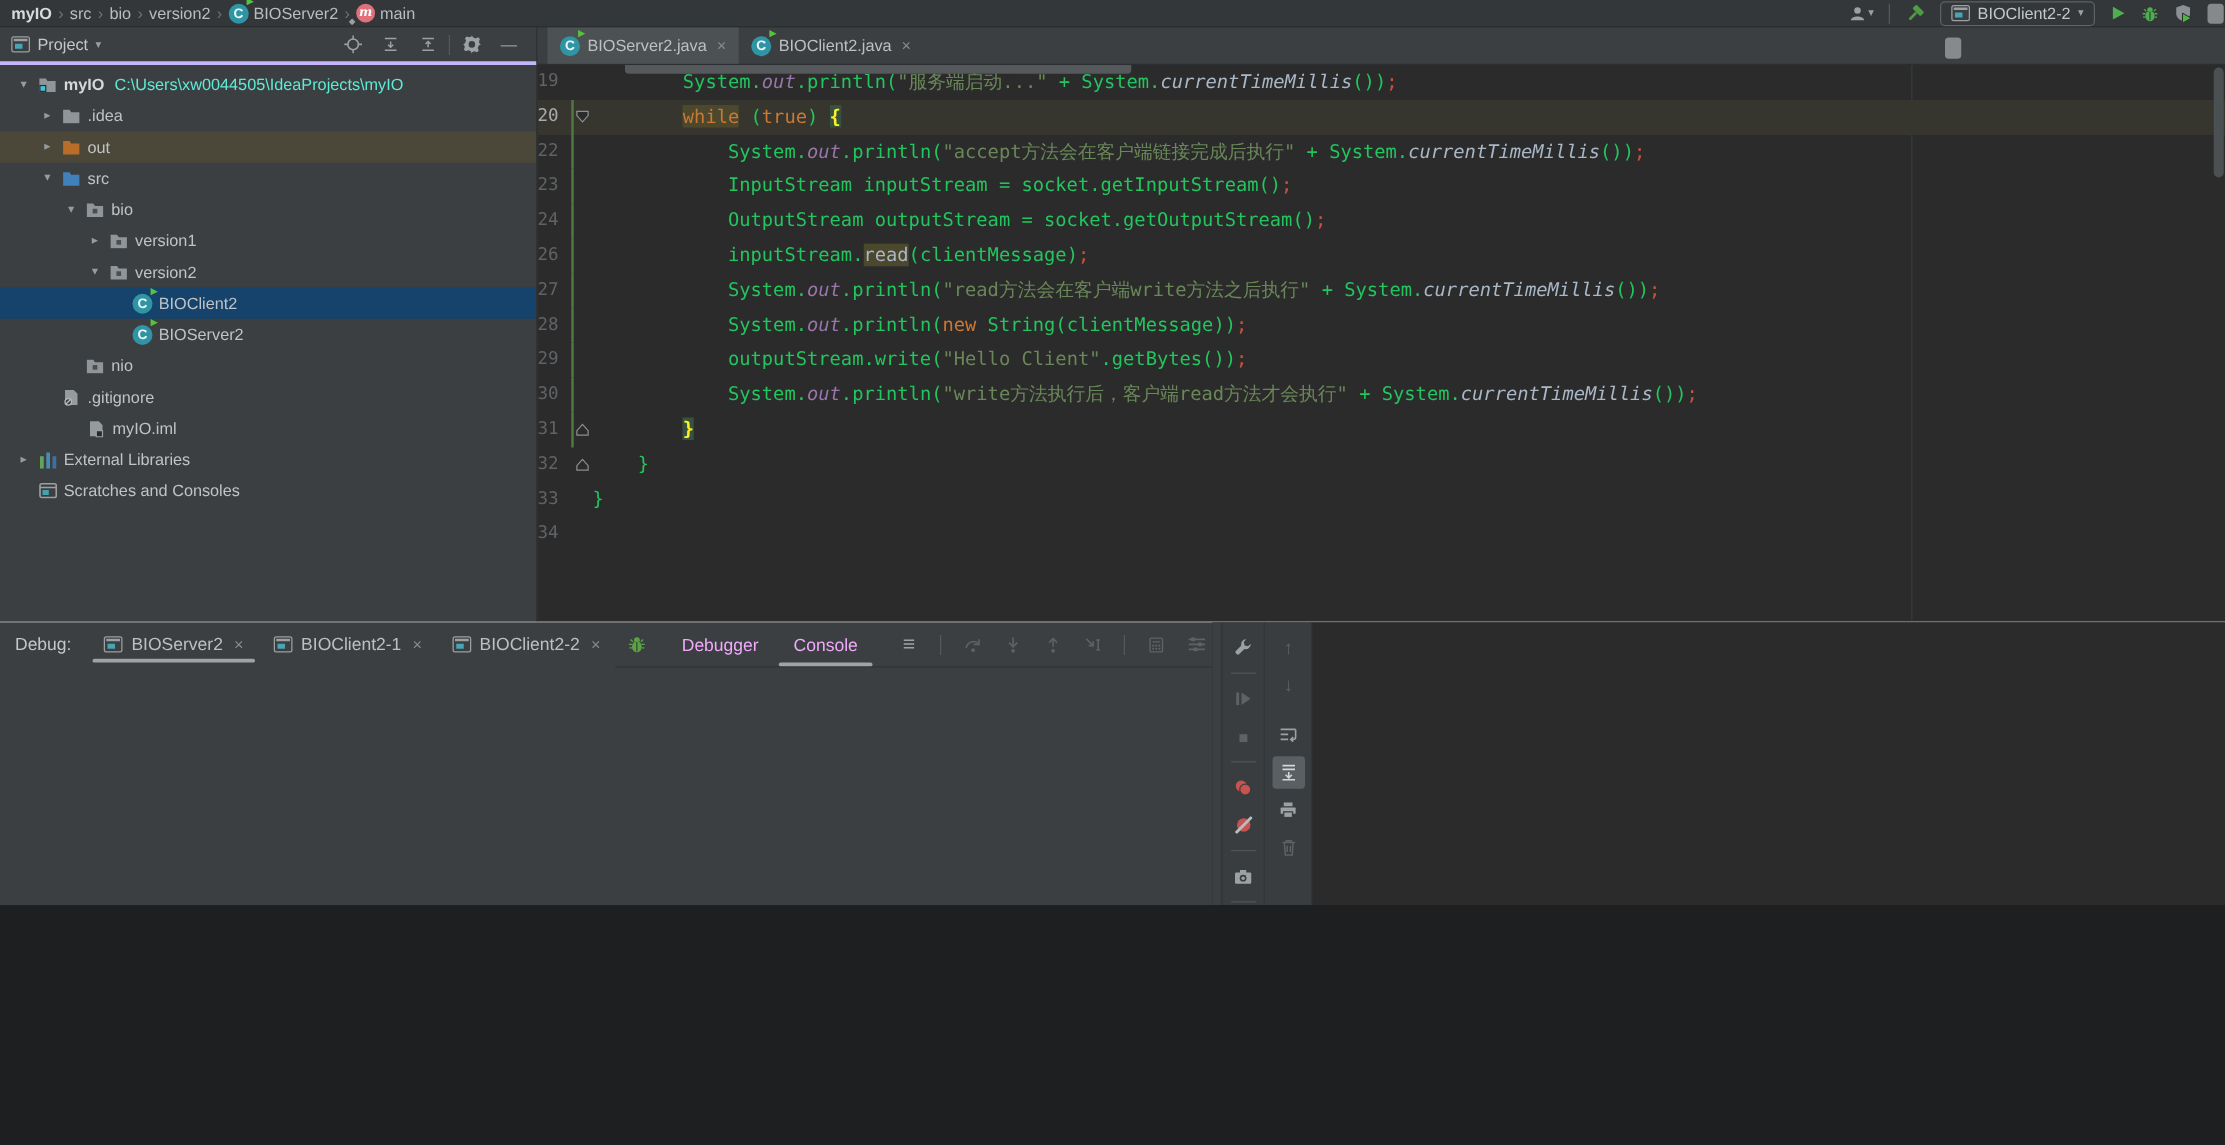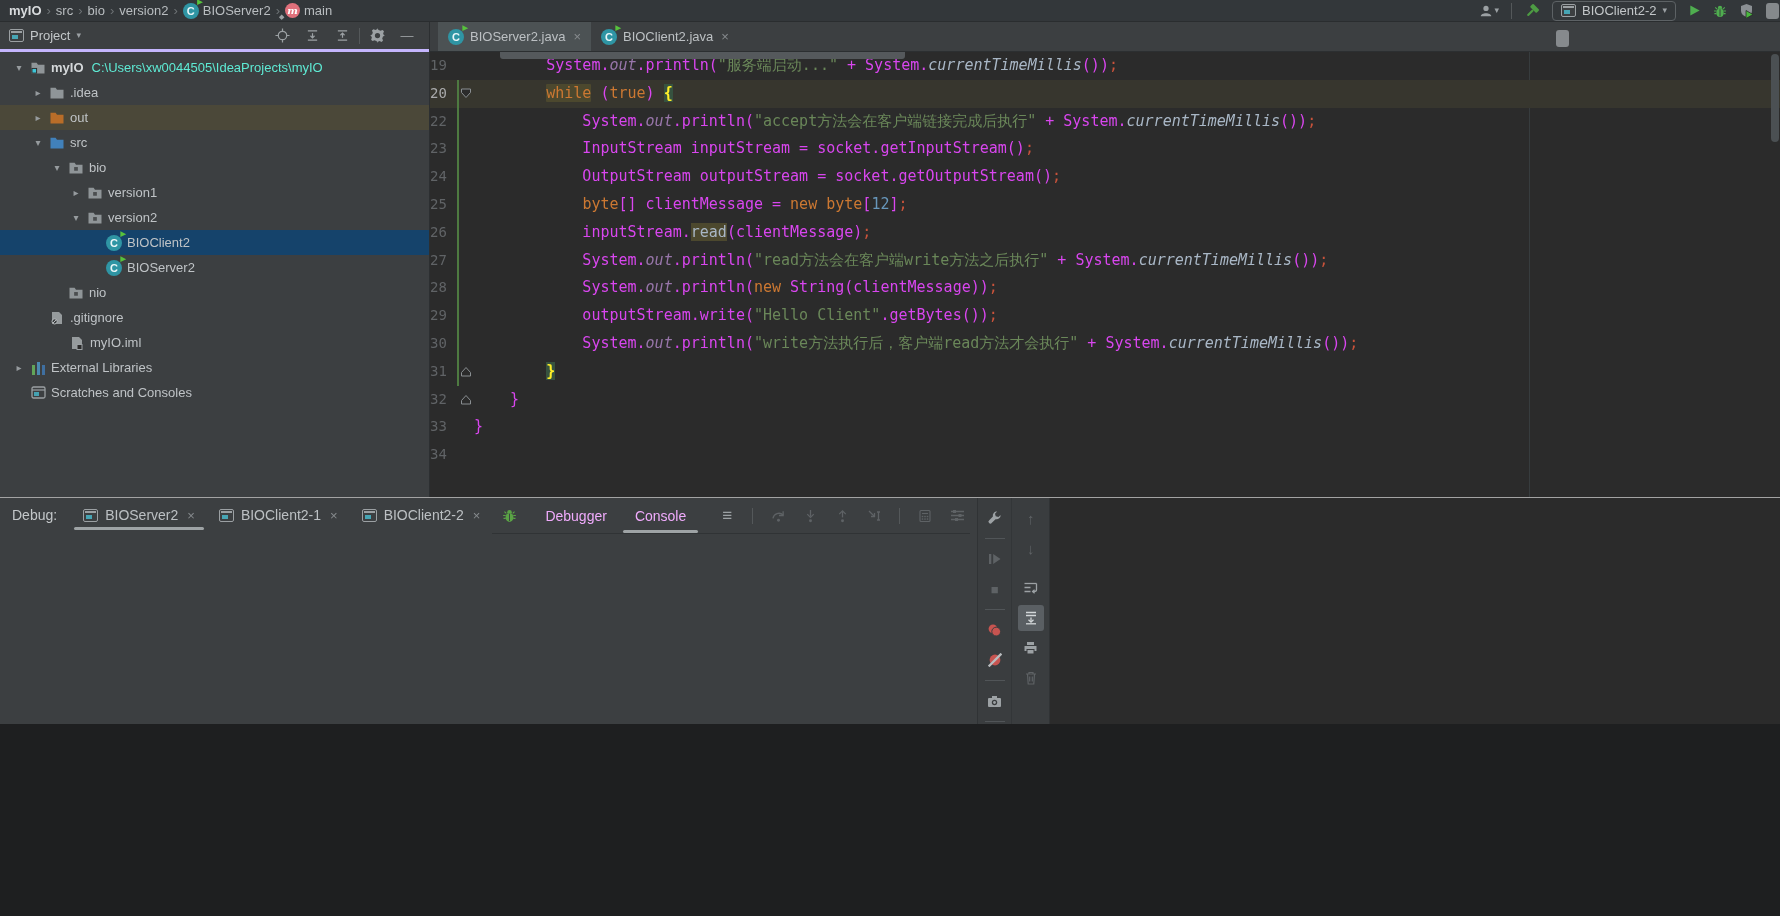--- a/index.html
+++ b/index.html
@@ -54,21 +54,21 @@
   .vthumb{position:absolute;right:1px;top:2px;width:8px;height:88px;background:#4b5053;border-radius:4px}
   .lines{position:absolute;inset:0}
   .cl{display:flex;height:27.8px;line-height:27.8px;position:relative}
   .cl.cur{background:#37362e}
   .gut{width:44px;flex:none;position:relative;color:#606366;font-size:14px}
   .gut .num{display:block;padding-right:22px}
   .cl.cur .gut .num{color:#a9aaab}
   .chbar{position:absolute;left:27px;top:0;bottom:0;width:2px;background:#4e7a41}
   .fold{position:absolute;right:2px;top:8px;line-height:0}
   .codecell{white-space:pre;flex:1;color:#a9b7c6}
-  .t-p{color:#d946ef}.t-k{color:#cc7832}.t-kh{color:#cc7832;background:#4c482e;border-radius:1px}
+  .t-p{color:#22c55e}.t-k{color:#cc7832}.t-kh{color:#cc7832;background:#4c482e;border-radius:1px}
   .t-s{color:#6a8759}.t-n{color:#6897bb}.t-f{color:#9876aa;font-style:italic}.t-i{font-style:italic}
   .t-sc{color:#c9533b}.t-bm{color:#ffef28;background:#36523f;font-weight:700}.t-rh{background:#4c482e}
   
   .dbg{height:419px;display:flex;flex-direction:row;background:#3c3f41;border-top:1px solid #a3a3a3;box-sizing:border-box}
   .dbg-head{height:34px;flex:none;display:flex;align-items:stretch;padding-left:12px;font-size:14px;color:#c3c7c9}
   .dbg-label{display:flex;align-items:center;margin-right:14px}
   .dtabs{display:flex;align-items:stretch}
   .dtab{display:flex;align-items:center;gap:7px;padding:0 12px;position:relative;color:#bcc0c3}
   .dtab.active::after{content:"";position:absolute;left:3px;right:3px;bottom:2px;height:3px;background:#9ea3a5;border-radius:2px}
   .dbg-bar{height:36px;flex:none;display:flex;align-items:center;border-bottom:1px solid #303335;box-sizing:border-box;padding-left:10px;font-size:14px}
@@ -445,27 +445,20 @@
             </div>
             <div class="cl">
               <span class="gut">
                 <span class="num">24</span>
                 <span class="chbar"></span>
               </span>
               <span class="codecell"><span class="t-p">            OutputStream outputStream = socket.getOutputStream()</span><span class="t-sc">;</span></span>
             </div>
             <div class="cl">
               <span class="gut">
-                <span class="num">25</span>
-                <span class="chbar"></span>
-              </span>
-              <span class="codecell"><span class="t-p">            </span><span class="t-k">byte</span><span class="t-p">[] clientMessage = </span><span class="t-k">new</span><span class="t-p"> </span><span class="t-k">byte</span><span class="t-p">[</span><span class="t-n">12</span><span class="t-p">]</span><span class="t-sc">;</span></span>
-            </div>
-            <div class="cl">
-              <span class="gut">
                 <span class="num">26</span>
                 <span class="chbar"></span>
               </span>
               <span class="codecell"><span class="t-p">            inputStream.</span><span class="t-rh">read</span><span class="t-p">(clientMessage)</span><span class="t-sc">;</span></span>
             </div>
             <div class="cl">
               <span class="gut">
                 <span class="num">27</span>
                 <span class="chbar"></span>
               </span>

